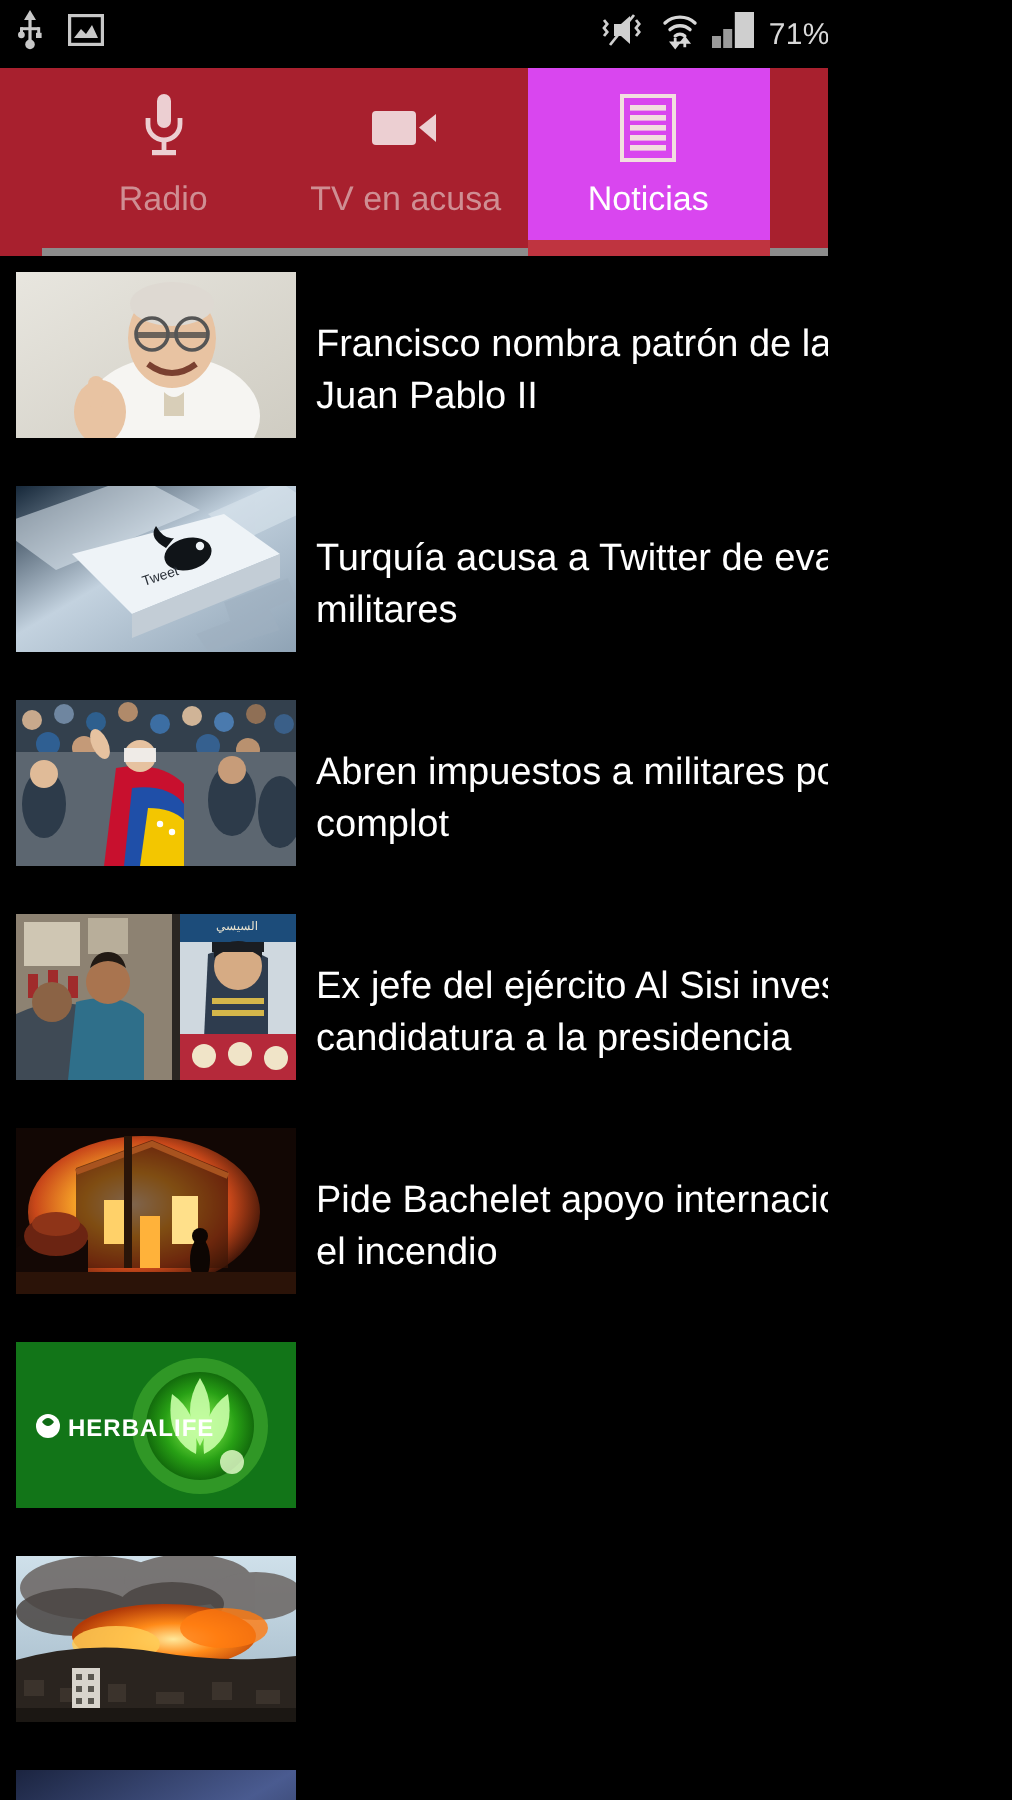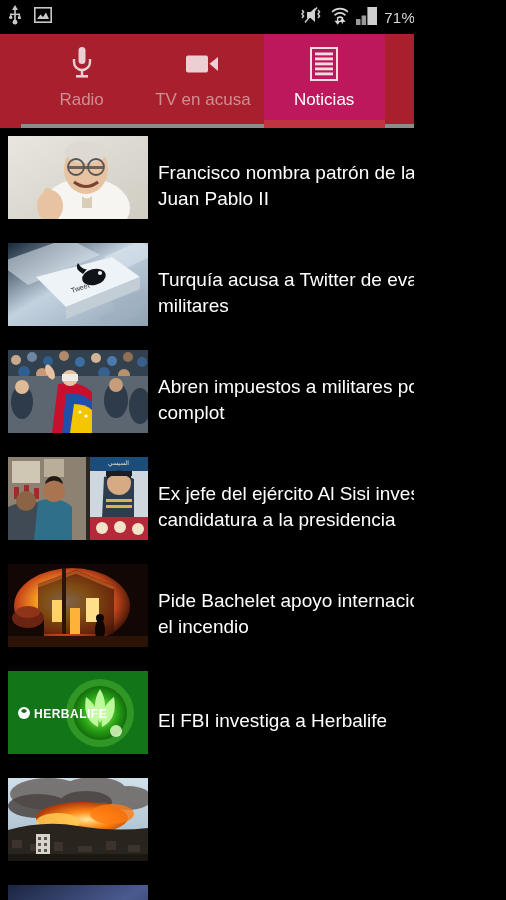--- a/index.html
+++ b/index.html
@@ -35,21 +35,21 @@
     position:absolute; left:0; top:34px; width:506px; height:94px;
     background:#a8202e; display:flex;padding-left:21px;
   }
   .tab {
     flex:1 1 0; position:relative;
     display:flex; flex-direction:column;
     align-items:center; justify-content:flex-start;
     padding-top:10px;
     background:#a8202e;
   }
-  .tab.selected { background:#be185d; }
+  .tab.selected { background:#d946ef; }
   .tab-icon {
     height:40px; display:flex; align-items:center; justify-content:center;
   }
   .tab-label {
     font-size:17px; line-height:20px; margin-top:6px;
     color:#cf8e93; font-family:"Liberation Sans", sans-serif;
   }
   .tab.selected .tab-label { color:#ffffff; }
   
   .tab::after {
@@ -424,21 +424,20 @@
             <path d="M106 26 q-14 10 -12 30 q16 -8 12 -30 Z"></path>
           </g>
           <circle cx="108" cy="60" r="6" fill="#eaffd0" opacity="0.8"></circle>
           <g fill="#ffffff">
             <circle cx="16" cy="42" r="6"></circle>
             <path d="M13 40 q3 -4 6 0 q-3 4 -6 0 Z" fill="#0e6b15"></path>
           </g>
           <text x="26" y="47" font-family="Liberation Sans, sans-serif" font-size="12" font-weight="bold" letter-spacing="0.5" fill="#ffffff">HERBALIFE</text>
         </svg>
       </div>
-      <div class="news-title">El FBI investiga a Herbalife</div>
     </div>
 
     <div class="news-row">
       <div class="thumb">
         <svg class="thumb-img" width="140" height="83" viewBox="0 0 140 83" preserveAspectRatio="none">
           <defs>
             <linearGradient id="skyG" x1="0" y1="0" x2="0" y2="1">
               <stop offset="0%" stop-color="#cfe0ea"></stop>
                 <stop offset="100%" stop-color="#9fb6c6"></stop>
             </linearGradient>

